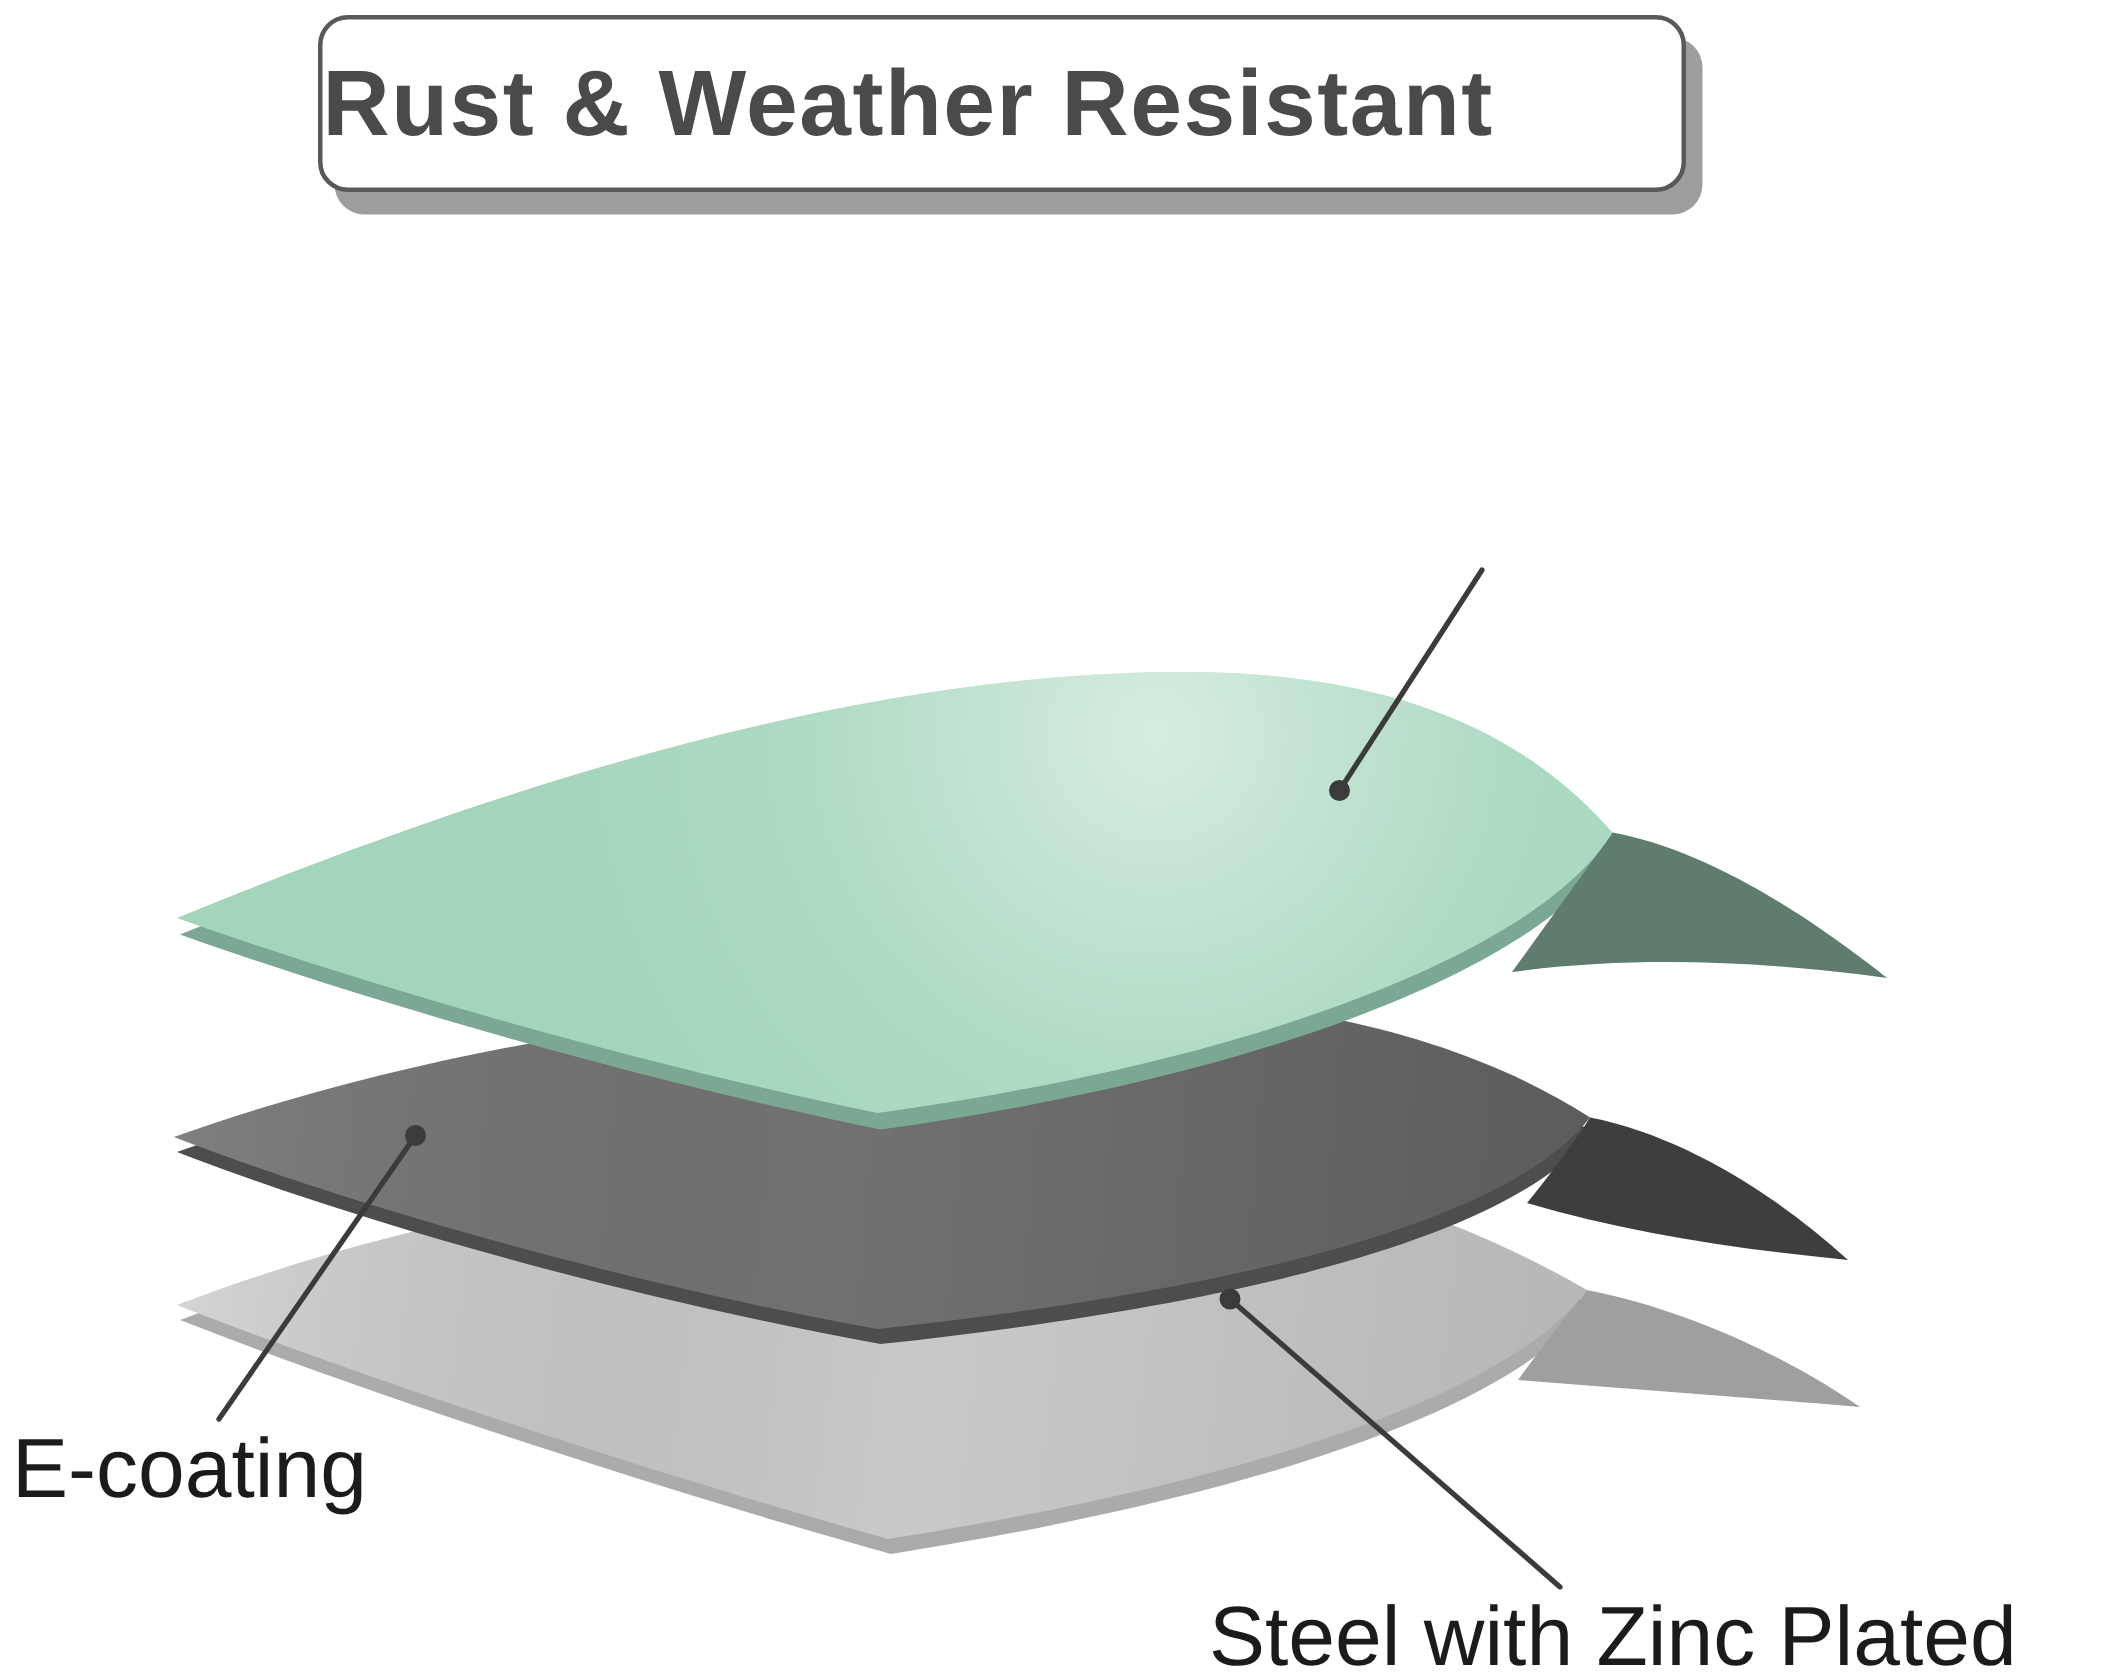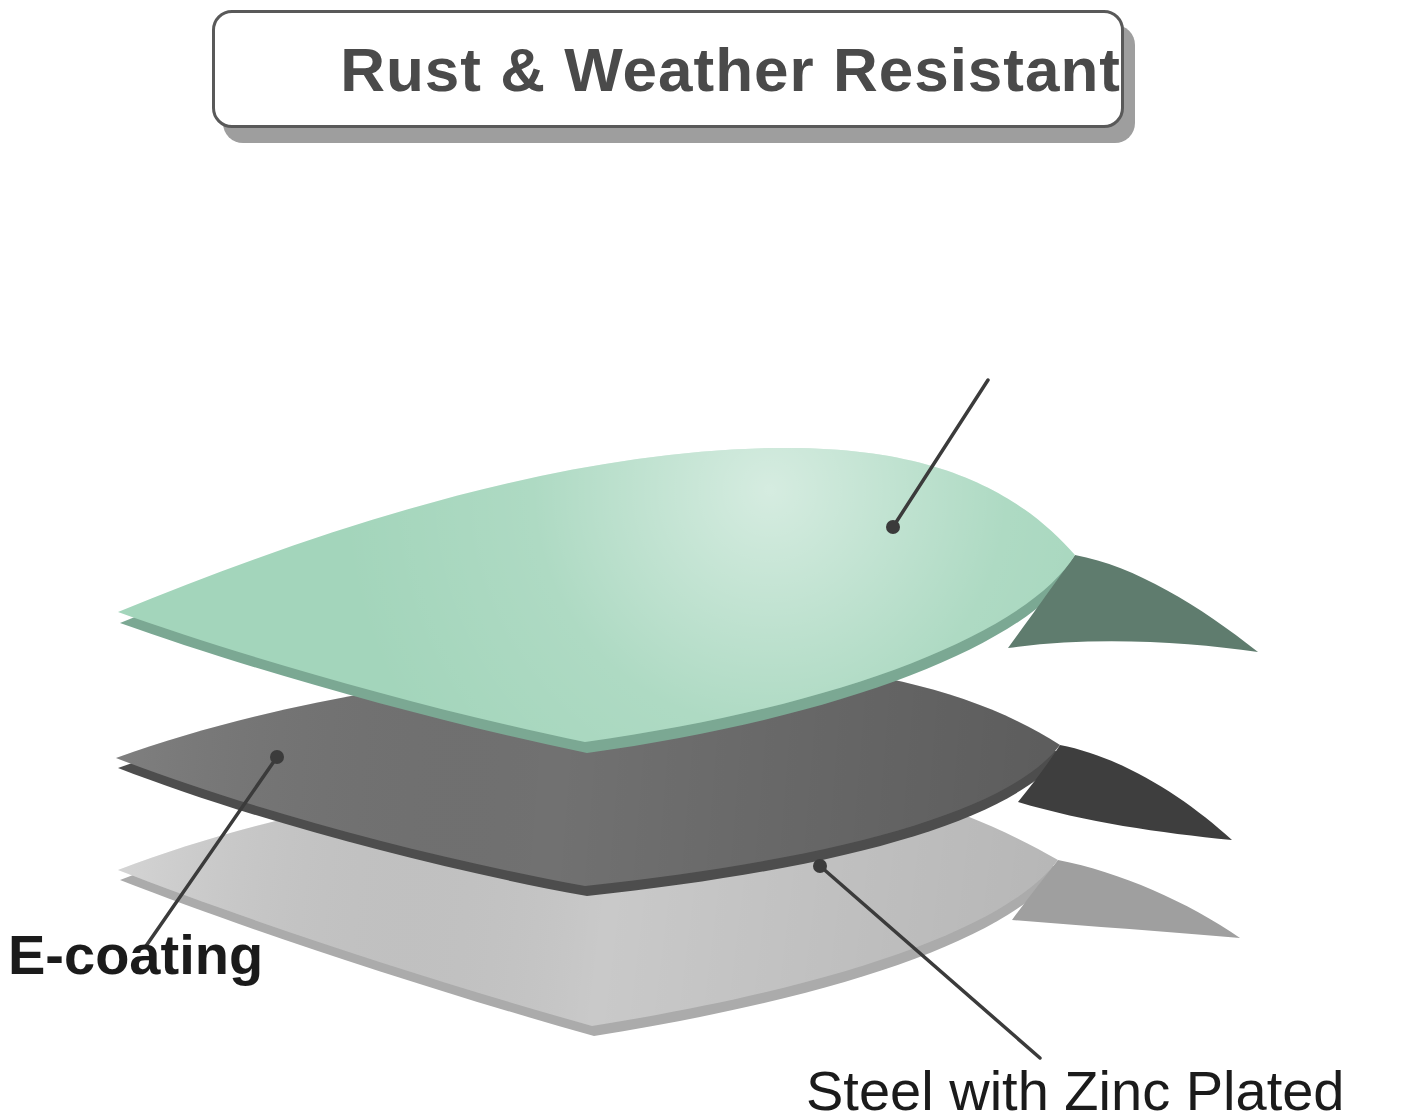--- a/index.html
+++ b/index.html
@@ -11,38 +11,38 @@
     overflow:hidden;
   }
   .title-box{
     position:absolute;left:212px;top:10px;
     width:912px;height:118px;
     box-sizing:border-box;
     background:#ffffff;
     border:3px solid #595959;
     border-radius:20px;
     box-shadow:11px 15px 0 #9e9e9e;
-    display:flex;align-items:center;justify-content:flex-end;
+    display:flex;align-items:center;justify-content:flex-start;
   }
   .title-box span{
     font-size:62px;
     font-weight:bold;
     color:#4a4a4a;
     letter-spacing:1px;
     white-space:nowrap;
   }
   .diagram-svg{position:absolute;left:0;top:0;width:1412px;height:1119px;}
   .callout{
     position:absolute;
     font-size:56px;
     color:#1b1b1b;
     white-space:nowrap;
   }
   .callout-powder{left:1002px;top:300px;}
-  .callout-ecoating{left:8px;top:922px;font-weight:bold;}
+  .callout-ecoating{left:8px;top:946px;}
   .callout-steel{left:806px;top:1058px;}
 </style>
 </head>
 <body>
 
 <div class="stage">
 
   <div class="title-box">
     <span>Rust &amp; Weather Resistant</span>
   </div>

